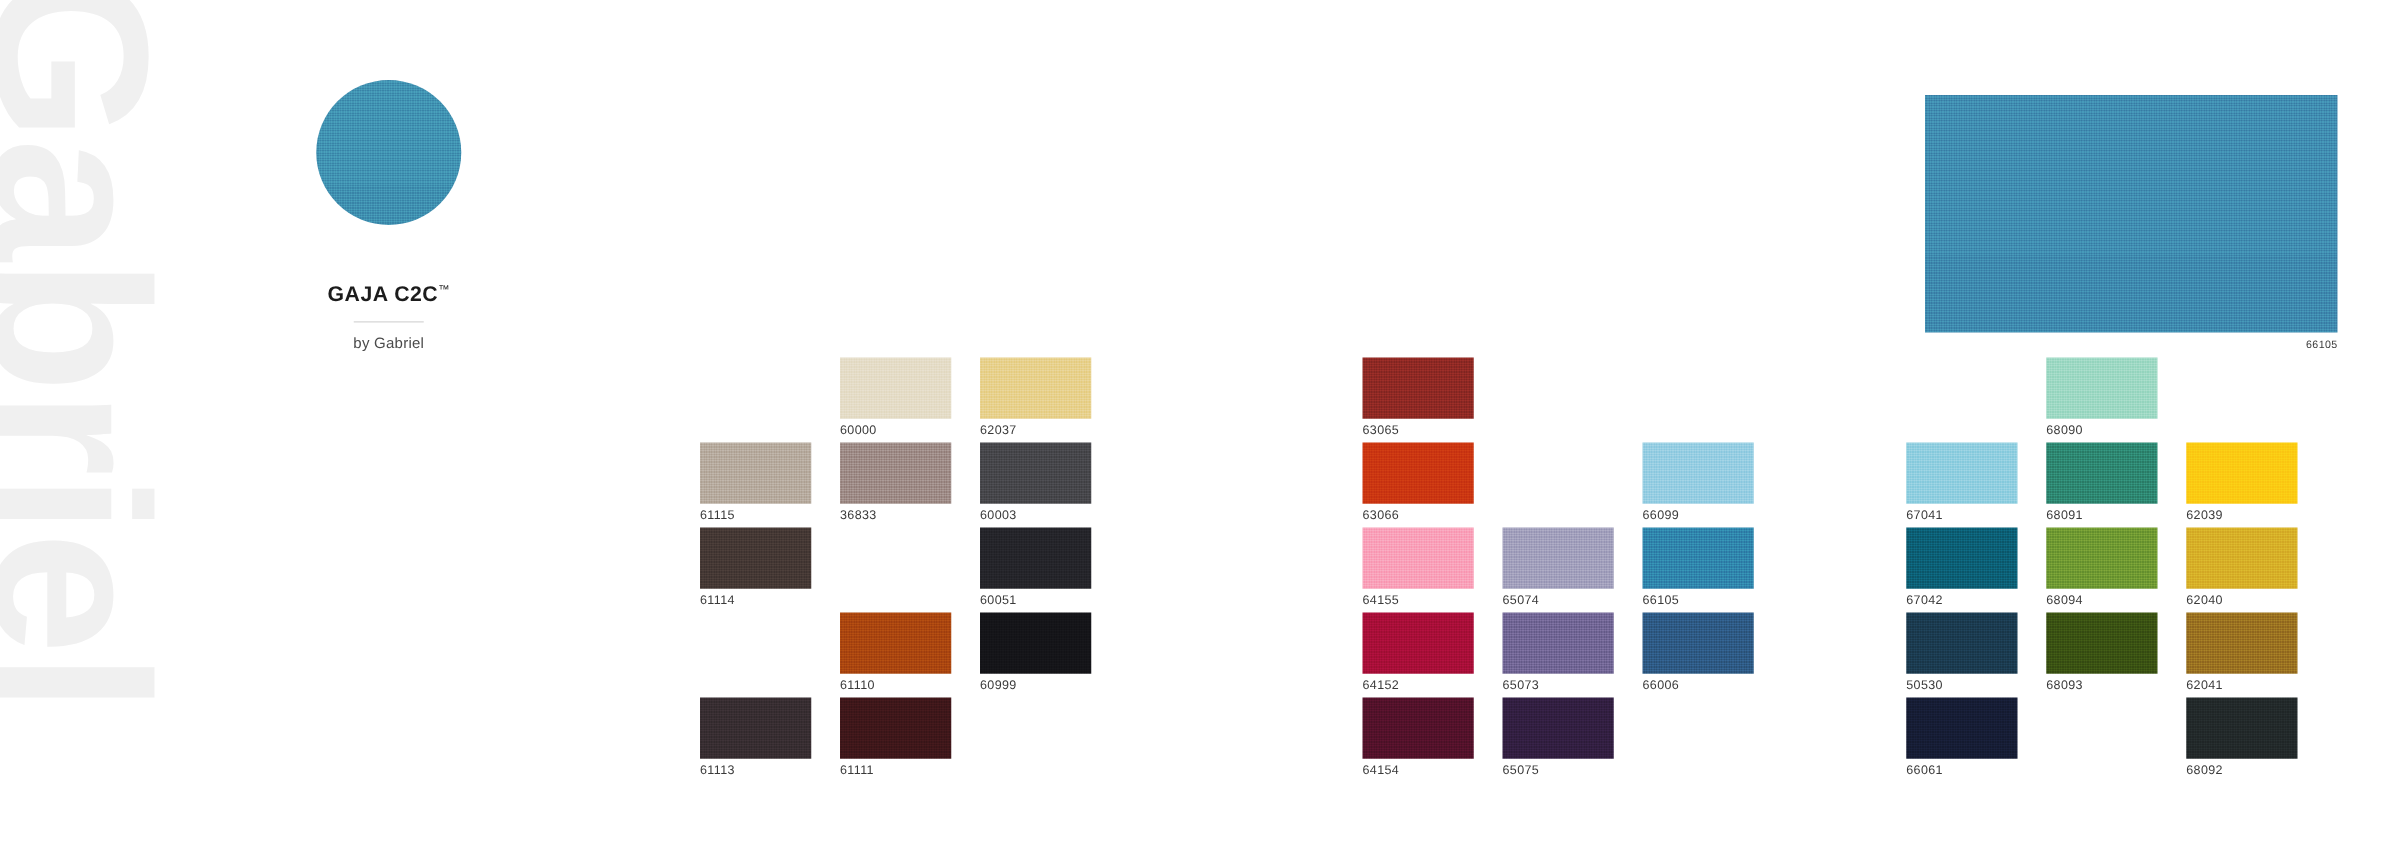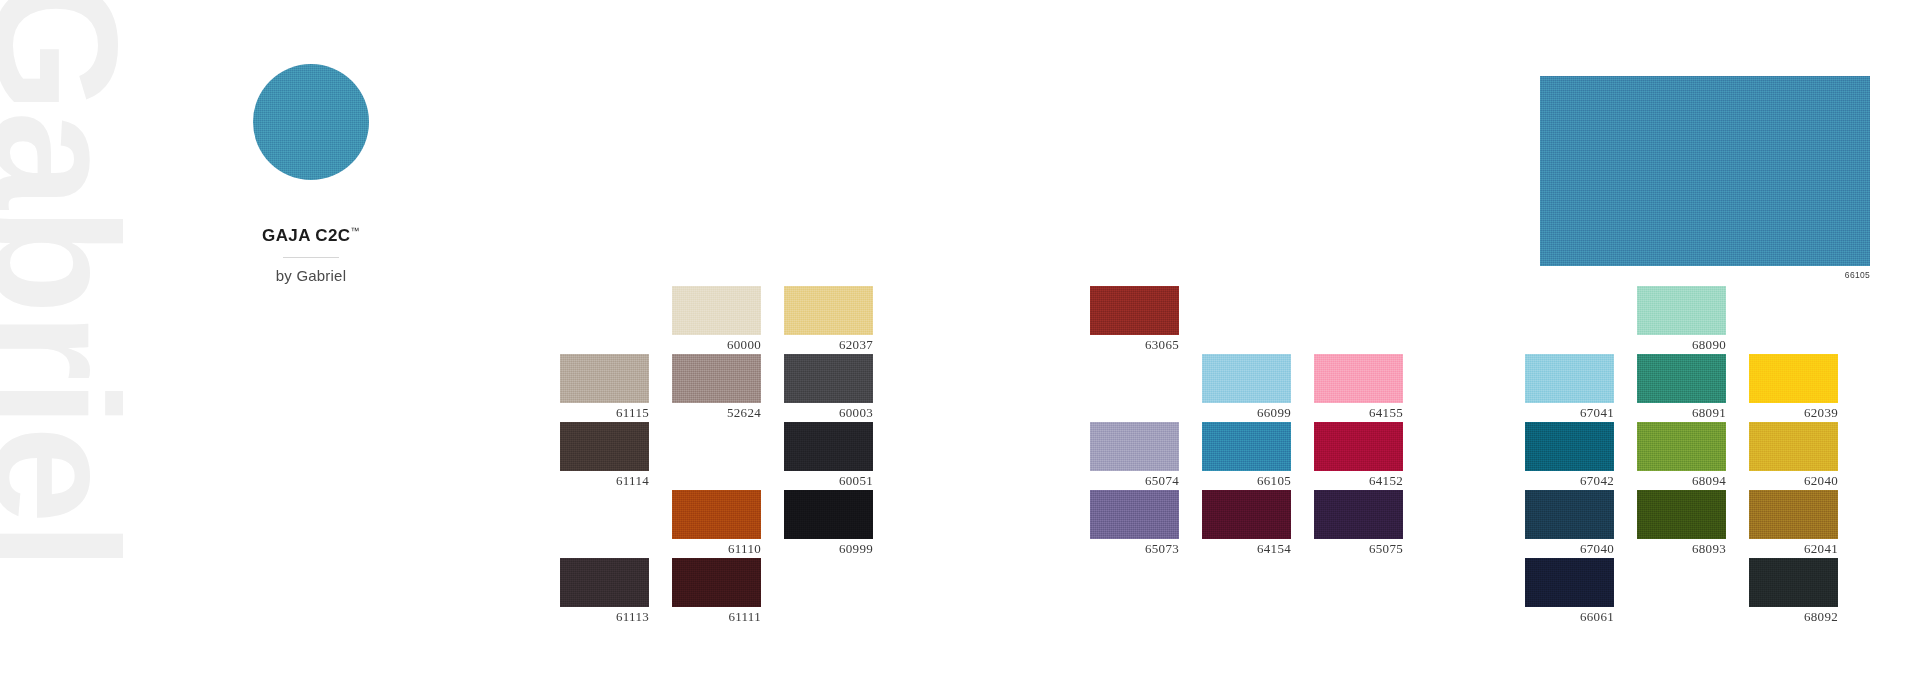--- a/index.html
+++ b/index.html
@@ -75,21 +75,21 @@
 
   .brand-divider {
     width: 56px;
     height: 1px;
     background: #d6d6d6;
     margin: 11px auto 0 auto;
   }
 
   .brand-sub {
     margin-top: 9px;
-    font-size: 15px;
+    font-size: 12px;
     color: #4a4a4a;
     letter-spacing: 0.2px;
   }
 
   
   .hero {
     position: absolute;
     left: 1540px;
     top: 76px;
     width: 330px;
@@ -143,26 +143,25 @@
     pointer-events: none;
     background-image:
       repeating-linear-gradient(0deg,  rgba(255,255,255,0.11) 0 1px, rgba(0,0,0,0.07) 1px 2px),
       repeating-linear-gradient(90deg, rgba(255,255,255,0.09) 0 1px, rgba(0,0,0,0.06) 1px 2px);
     opacity: 0.85;
     mix-blend-mode: overlay;
   }
 
   .chip-label {
     margin-top: 4px;
-    text-align: right;
-    font-size: 13px;
+    text-align: left;
+    font-size: 10px;
     color: #3a3a3a;
     letter-spacing: 0.3px;
     line-height: 11px;
-    font-family: Liberation Serif, serif;
   }
 </style>
 </head>
 <body>
 
 <div id="page">
 
   <div class="watermark" style="color: rgb(240, 240, 240);">Gabriel</div>
 
   <div class="brand">
@@ -188,21 +187,21 @@
       <div class="cell">
         <div class="chip" style="background-color: rgb(231, 208, 138);"></div>
         <div class="chip-label">62037</div>
       </div>
       <div class="cell">
         <div class="chip" style="background-color: rgb(181, 169, 156);"></div>
         <div class="chip-label">61115</div>
       </div>
       <div class="cell">
         <div class="chip" style="background-color: rgb(156, 137, 132);"></div>
-        <div class="chip-label">52624</div>
+        <div class="chip-label">36833</div>
       </div>
       <div class="cell">
         <div class="chip" style="background-color: rgb(69, 69, 73);"></div>
         <div class="chip-label">60003</div>
       </div>
       <div class="cell">
         <div class="chip" style="background-color: rgb(67, 55, 51);"></div>
         <div class="chip-label">61114</div>
       </div>
       <div class="cell empty"></div>
@@ -228,20 +227,24 @@
         <div class="chip-label">61111</div>
       </div>
     </div>
   <div class="group" id="group-reds">
       <div class="cell">
         <div class="chip" style="background-color: rgb(140, 40, 35);"></div>
         <div class="chip-label">63065</div>
       </div>
       <div class="cell empty"></div>
       <div class="cell empty"></div>
+      <div class="cell">
+        <div class="chip" style="background-color: rgb(202, 53, 17);"></div>
+        <div class="chip-label">63066</div>
+      </div>
       <div class="cell empty"></div>
       <div class="cell">
         <div class="chip" style="background-color: rgb(148, 205, 226);"></div>
         <div class="chip-label">66099</div>
       </div>
       <div class="cell">
         <div class="chip" style="background-color: rgb(249, 159, 184);"></div>
         <div class="chip-label">64155</div>
       </div>
       <div class="cell">
@@ -254,20 +257,24 @@
       </div>
       <div class="cell">
         <div class="chip" style="background-color: rgb(166, 14, 55);"></div>
         <div class="chip-label">64152</div>
       </div>
       <div class="cell">
         <div class="chip" style="background-color: rgb(111, 100, 147);"></div>
         <div class="chip-label">65073</div>
       </div>
       <div class="cell">
+        <div class="chip" style="background-color: rgb(45, 88, 130);"></div>
+        <div class="chip-label">66006</div>
+      </div>
+      <div class="cell">
         <div class="chip" style="background-color: rgb(81, 17, 41);"></div>
         <div class="chip-label">64154</div>
       </div>
       <div class="cell">
         <div class="chip" style="background-color: rgb(49, 30, 64);"></div>
         <div class="chip-label">65075</div>
       </div>
       <div class="cell empty"></div>
     </div>
   <div class="group" id="group-greens">
@@ -296,21 +303,21 @@
       <div class="cell">
         <div class="chip" style="background-color: rgb(111, 153, 50);"></div>
         <div class="chip-label">68094</div>
       </div>
       <div class="cell">
         <div class="chip" style="background-color: rgb(215, 176, 40);"></div>
         <div class="chip-label">62040</div>
       </div>
       <div class="cell">
         <div class="chip" style="background-color: rgb(27, 59, 80);"></div>
-        <div class="chip-label">67040</div>
+        <div class="chip-label">50530</div>
       </div>
       <div class="cell">
         <div class="chip" style="background-color: rgb(58, 82, 19);"></div>
         <div class="chip-label">68093</div>
       </div>
       <div class="cell">
         <div class="chip" style="background-color: rgb(154, 113, 33);"></div>
         <div class="chip-label">62041</div>
       </div>
       <div class="cell">

